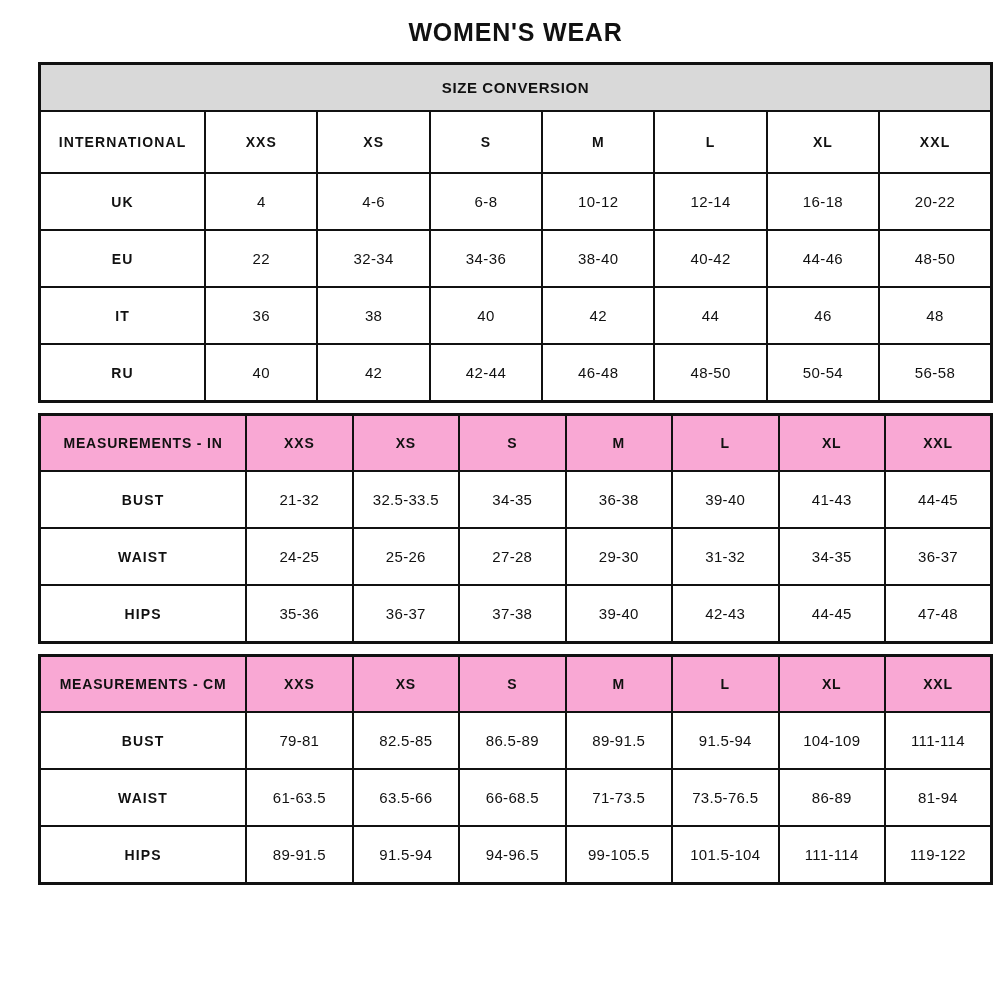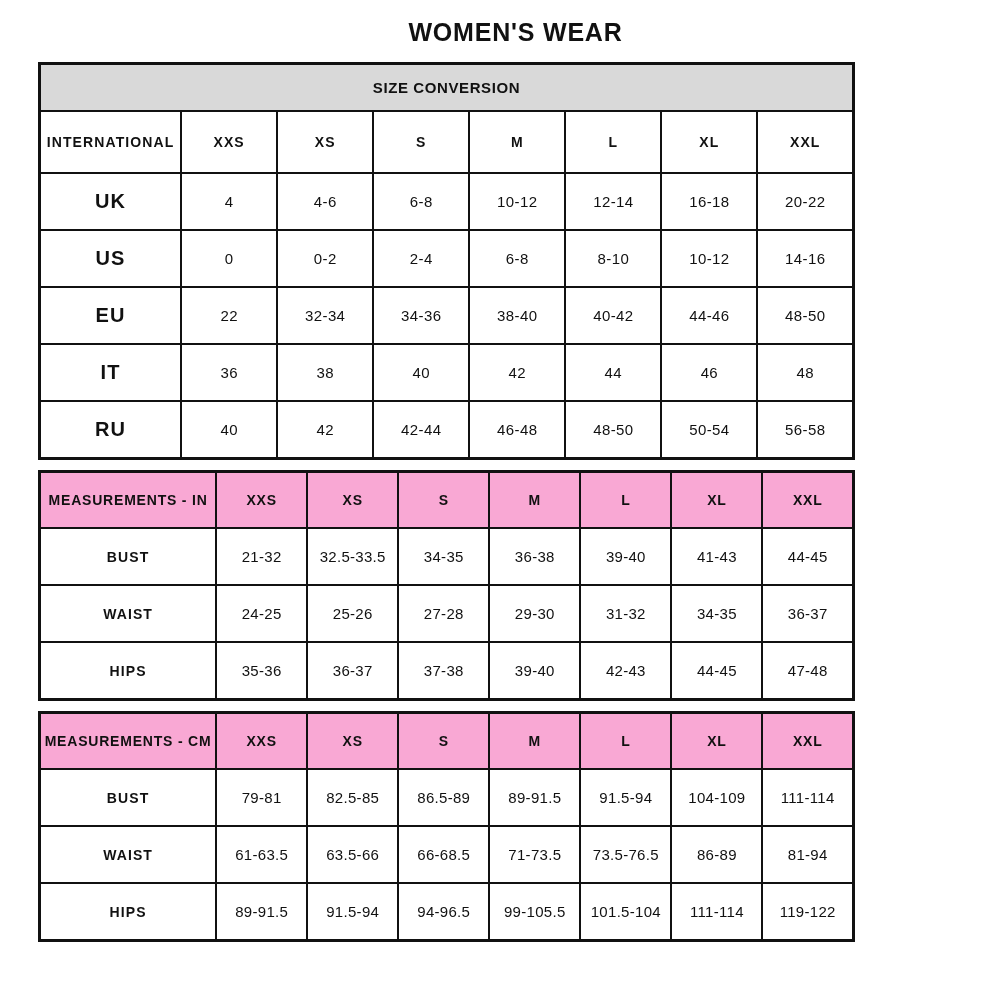--- a/index.html
+++ b/index.html
@@ -17,21 +17,21 @@
     width: 955px;
   }
   .title {
     text-align: center;
     font-size: 25px;
     font-weight: 700;
     letter-spacing: 0.8px;
     margin: 8px 0 15px 0;
   }
   table.tbl {
-    width: 817px;
+    width: 955px;
     border-collapse: collapse;
     table-layout: fixed;
     border: 3px solid #111111;
     margin-bottom: 10px;
   }
   table.tbl td {
     border: 2px solid #111111;
     text-align: center;
     vertical-align: middle;
     padding: 0 2px;
@@ -54,21 +54,21 @@
     text-align: center;
   }
   tbody.conv-body td {
     height: 55px;
     font-size: 15px;
     letter-spacing: 0.4px;
     font-weight: 400;
   }
   tbody.conv-body td.row-label {
     font-weight: 700;
-    font-size: 20px;
+    font-size: 14px;
     letter-spacing: 1.1px;
   }
   tr.meas-head td {
     background: #f9a8d4;
     font-weight: 700;
     font-size: 14px;
     letter-spacing: 0.8px;
     height: 54px;
   }
   tbody.meas-body td {
@@ -121,30 +121,20 @@
           <td class="row-label">UK</td>
           <td>4</td>
           <td>4-6</td>
           <td>6-8</td>
           <td>10-12</td>
           <td>12-14</td>
           <td>16-18</td>
           <td>20-22</td>
         </tr>
         <tr>
-          <td class="row-label">US</td>
-          <td>0</td>
-          <td>0-2</td>
-          <td>2-4</td>
-          <td>6-8</td>
-          <td>8-10</td>
-          <td>10-12</td>
-          <td>14-16</td>
-        </tr>
-        <tr>
           <td class="row-label">EU</td>
           <td>22</td>
           <td>32-34</td>
           <td>34-36</td>
           <td>38-40</td>
           <td>40-42</td>
           <td>44-46</td>
           <td>48-50</td>
         </tr>
         <tr>

